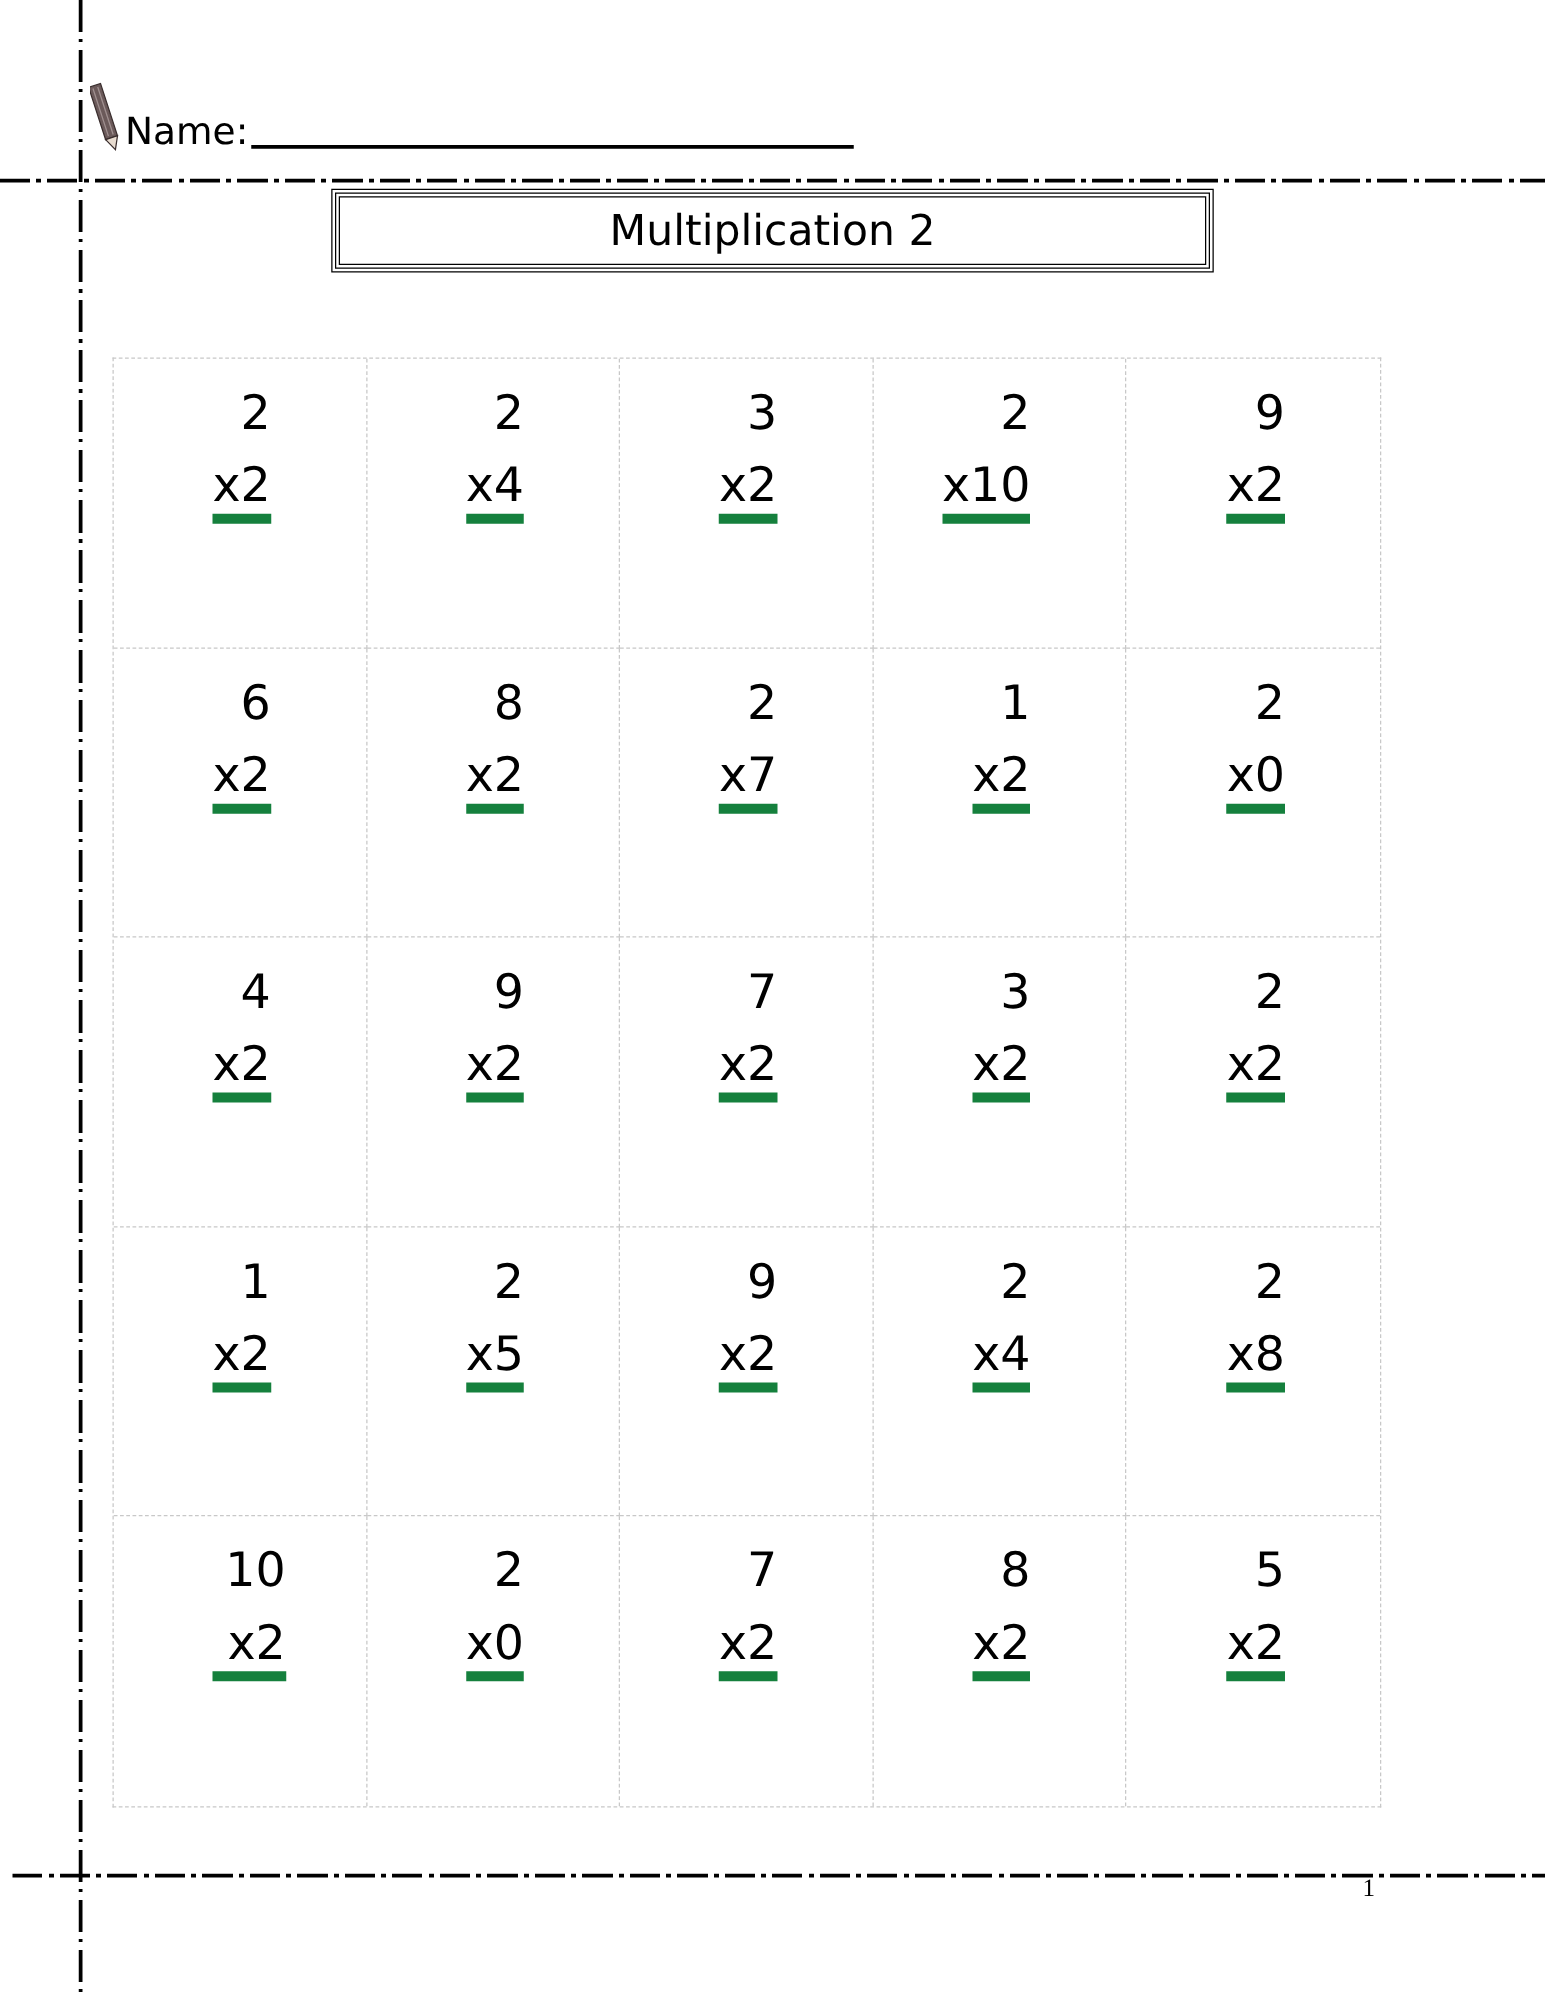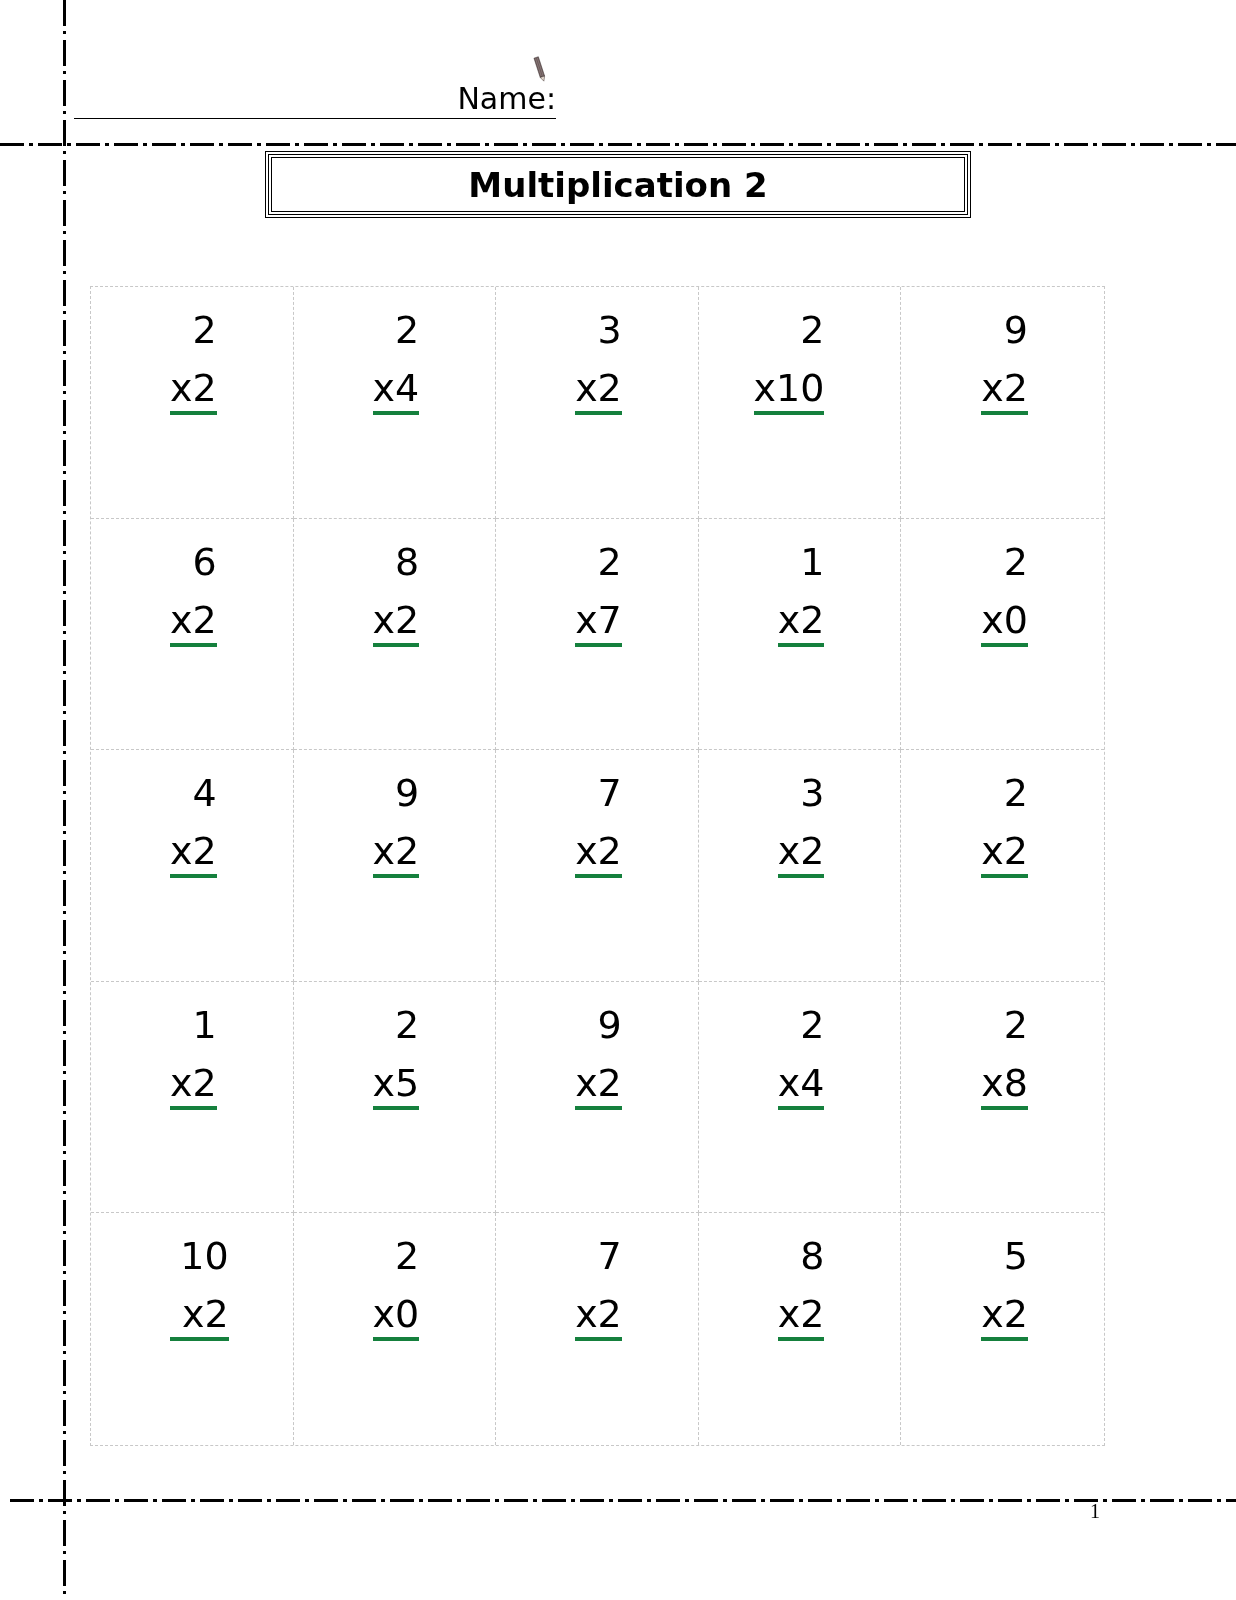--- a/index.html
+++ b/index.html
@@ -3,33 +3,33 @@
 <meta charset="utf-8">
 <style>
   html, body { margin:0; padding:0; background:#fff; }
   body { width:1236px; height:1600px; position:relative; overflow:hidden; font-family:"DejaVu Sans", sans-serif; color:#000; }
   .vline { position:absolute; left:63px; top:0; width:3px; height:1600px;
     background: repeating-linear-gradient(to bottom, #000 0 26px, transparent 26px 31px, #000 31px 34px, transparent 34px 40px); }
   .hline { position:absolute; left:0; width:1236px; height:3px;
     background: repeating-linear-gradient(to right, #000 0 24px, transparent 24px 29px, #000 29px 33px, transparent 33px 38px); }
   .hline.top { top:143px; }
   .hline.bottom { top:1499px; left:10px; }
-  .name-row { position:absolute; left:72px; top:55px; height:70px; display:flex; align-items:flex-end;flex-direction:column; }
+  .name-row { position:absolute; left:72px; top:55px; height:70px; display:flex; align-items:flex-end; }
   .pencil { width:24px; height:62px; margin-right:4px; }
   .name-label { font-size:30px; line-height:30px; margin-bottom:4px; }
   .name-line { width:482px; height:3px; background:#000; margin-left:2px; margin-bottom:6px; }
   .title-box { position:absolute; left:265px; top:151px; width:706px; height:67px; border:3px double #000; border-width:4px; box-sizing:border-box; display:flex; align-items:center; justify-content:center; }
   .title-box::after { content:""; position:absolute; inset:2px; border:1px solid #000; }
-  .title { font-size:34px;font-weight:bold; }
+  .title { font-size:34px; }
   .grid { position:absolute; left:90px; top:286px; width:1015px; height:1160px; display:grid; grid-template-columns:repeat(5, 1fr); grid-template-rows:repeat(5, 1fr); border:1px dashed #c8c8c8; box-sizing:border-box; }
   .cell { border-right:1px dashed #c8c8c8; border-bottom:1px dashed #c8c8c8; position:relative; }
   .cell:nth-child(5n) { border-right:none; }
   .cell:nth-last-child(-n+5) { border-bottom:none; }
   .prob { position:absolute; top:14px; right:76px; text-align:right; font-size:38px; line-height:58px; }
-  .prob .mult { border-bottom:4px solid #15803d; display:inline-block; line-height:46px; }
+  .prob .mult { border-bottom:8px solid #15803d; display:inline-block; line-height:46px; }
   .page-num { position:absolute; left:1090px; top:1500px; font-family:"Liberation Serif", serif; font-size:20px; }
 </style>
 </head>
 <body>
 
 <div class="vline"></div>
 <div class="hline top"></div>
 <div class="hline bottom"></div>
 
 <div class="name-row">

